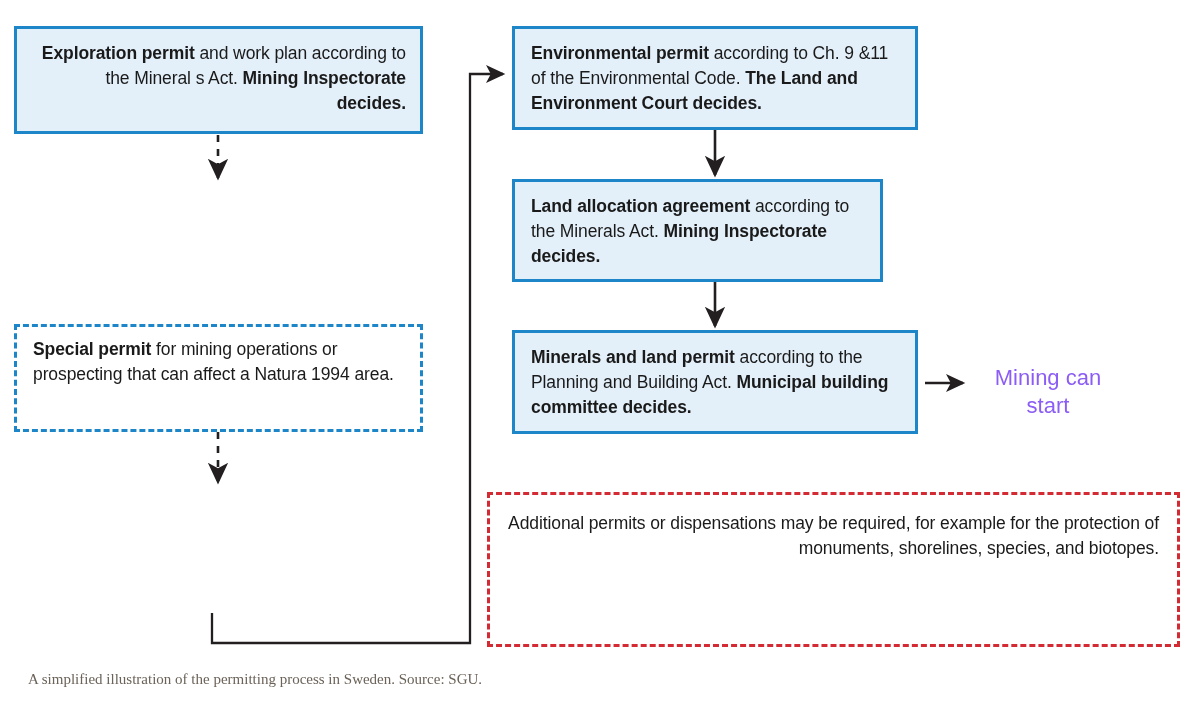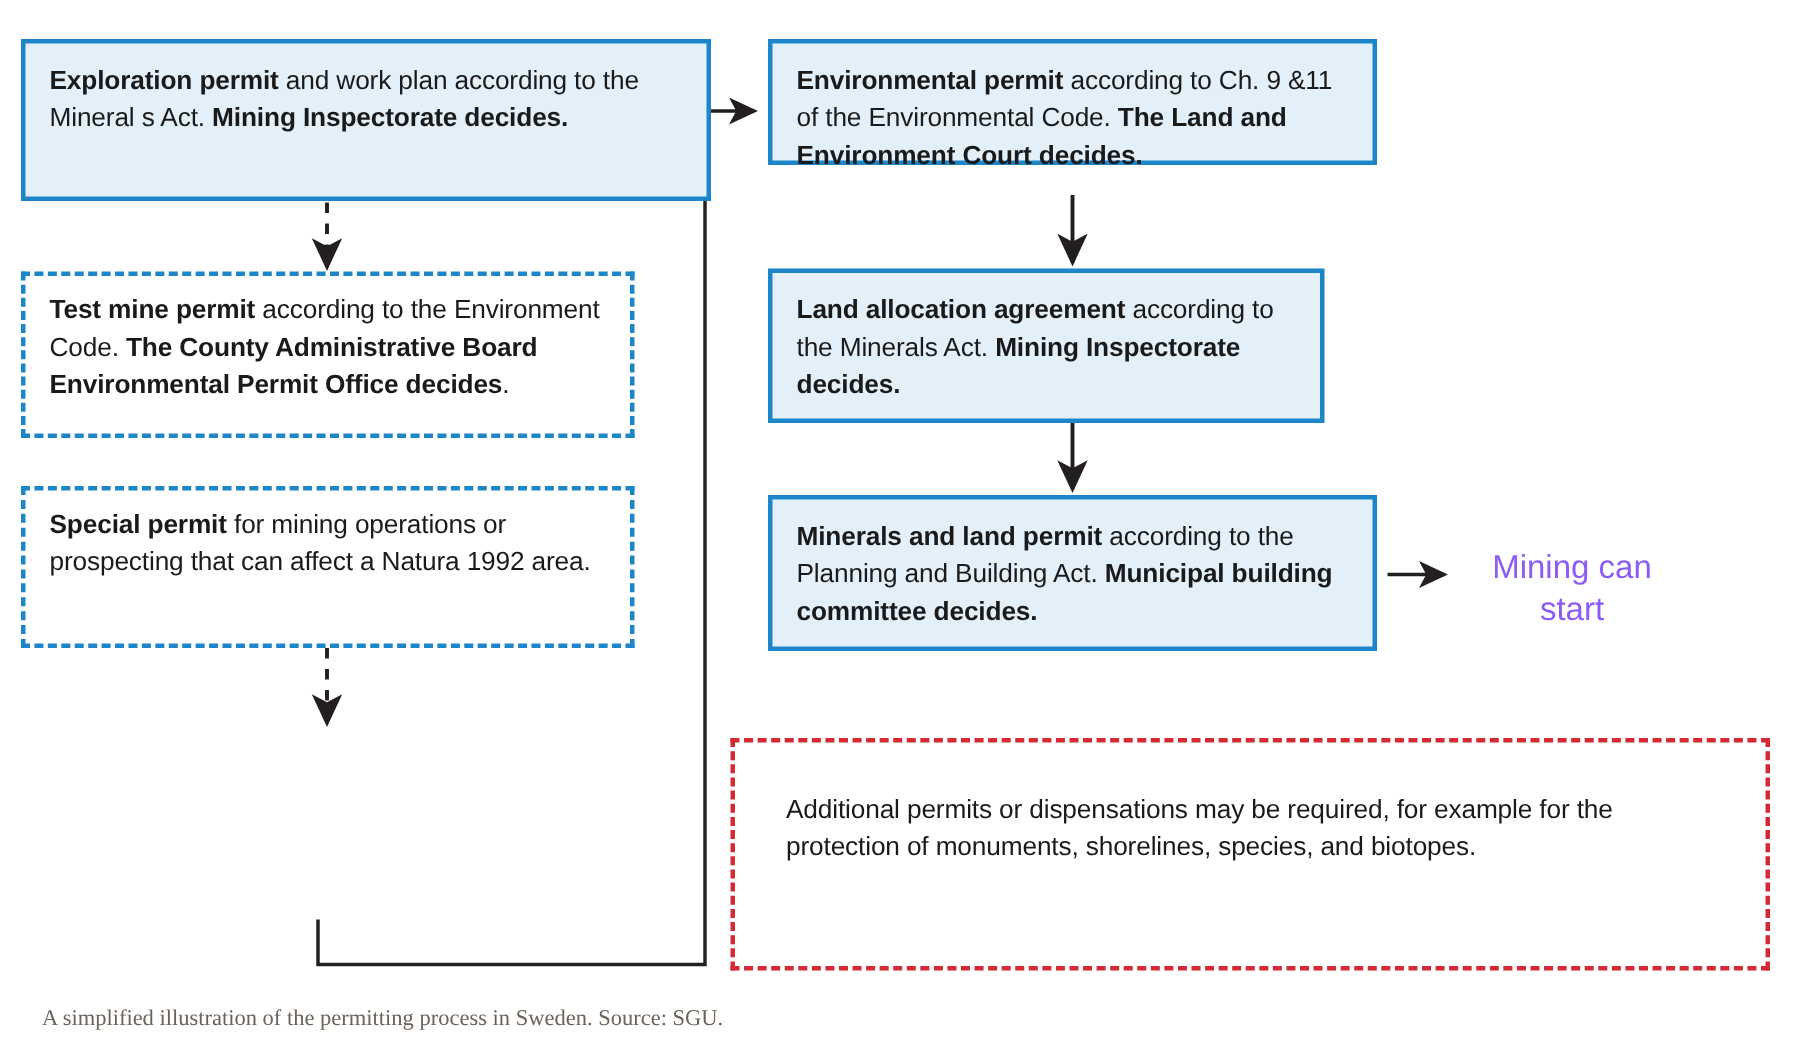--- a/index.html
+++ b/index.html
@@ -45,24 +45,25 @@
   }
   .terminal-label {
     position: absolute;
     font-size: 22px;
     line-height: 1.28;
     color: #8b5cf6;
     text-align: center;
     font-weight: normal;
   }
   .note-para {
-    margin: 16px;
+    margin: 0;
     font-size: 17.5px;
     line-height: 1.42;
     color: #1a1a1a;
+    text-align: right;
   }
   .note-para + .note-para {
     margin-top: 20px;
   }
   .caption {
     position: absolute;
     font-family: "Liberation Serif", serif;
     font-size: 15px;
     color: #6b6258;
     margin-left: 16px;
@@ -106,40 +107,35 @@
 
     <g>
       <line x1="715" y1="282" x2="715" y2="326" stroke="#231f20" stroke-width="2.6" marker-end="url(#arrowBlack)"></line>
     </g>
 
     <g>
       <line x1="925" y1="383" x2="963" y2="383" stroke="#231f20" stroke-width="2.3" marker-end="url(#arrowBlack)"></line>
     </g>
   </svg>
 
-  <div class="box box-solid" style="left:14px; top:26px; width:460px; height:108px;">
+  <div class="box box-solid" style="left:14px; top:26px; width:409px; height:108px;text-align:right;">
     <div class="box-inner">
       <b>Exploration permit</b><span> and work plan according to the Mineral s Act. </span><b>Mining Inspectorate decides.</b>
     </div>
   </div>
 
-  <div class="box box-dashed-blue" style="left:14px; top:181px; width:409px; height:111px;">
-    <div class="box-inner" style="padding-top:10px;">
-      <b>Test mine permit</b><span> according to the Environment Code. </span><b>The County Administrative Board Environmental Permit Office decides</b><span>.</span>
-    </div>
-  </div>
 
   <div class="box box-dashed-blue" style="left:14px; top:324px; width:409px; height:108px;">
     <div class="box-inner" style="padding-top:10px;">
-      <b>Special permit</b><span> for mining operations or prospecting that can affect a Natura 1992 area.</span>
+      <b>Special permit</b><span> for mining operations or prospecting that can affect a Natura 1994 area.</span>
     </div>
   </div>
 
 
-  <div class="box box-solid" style="left:512px; top:26px; width:406px; height:84px;">
+  <div class="box box-solid" style="left:512px; top:26px; width:406px; height:104px;">
     <div class="box-inner">
       <b>Environmental permit</b><span> according to Ch. 9 &amp;11 of the Environmental Code. </span><b>The Land and Environment Court decides.</b>
     </div>
   </div>
 
   <div class="box box-solid" style="left:512px; top:179px; width:371px; height:103px;">
     <div class="box-inner">
       <b>Land allocation agreement</b><span> according to the Minerals Act. </span><b>Mining Inspectorate decides.</b>
     </div>
   </div>

